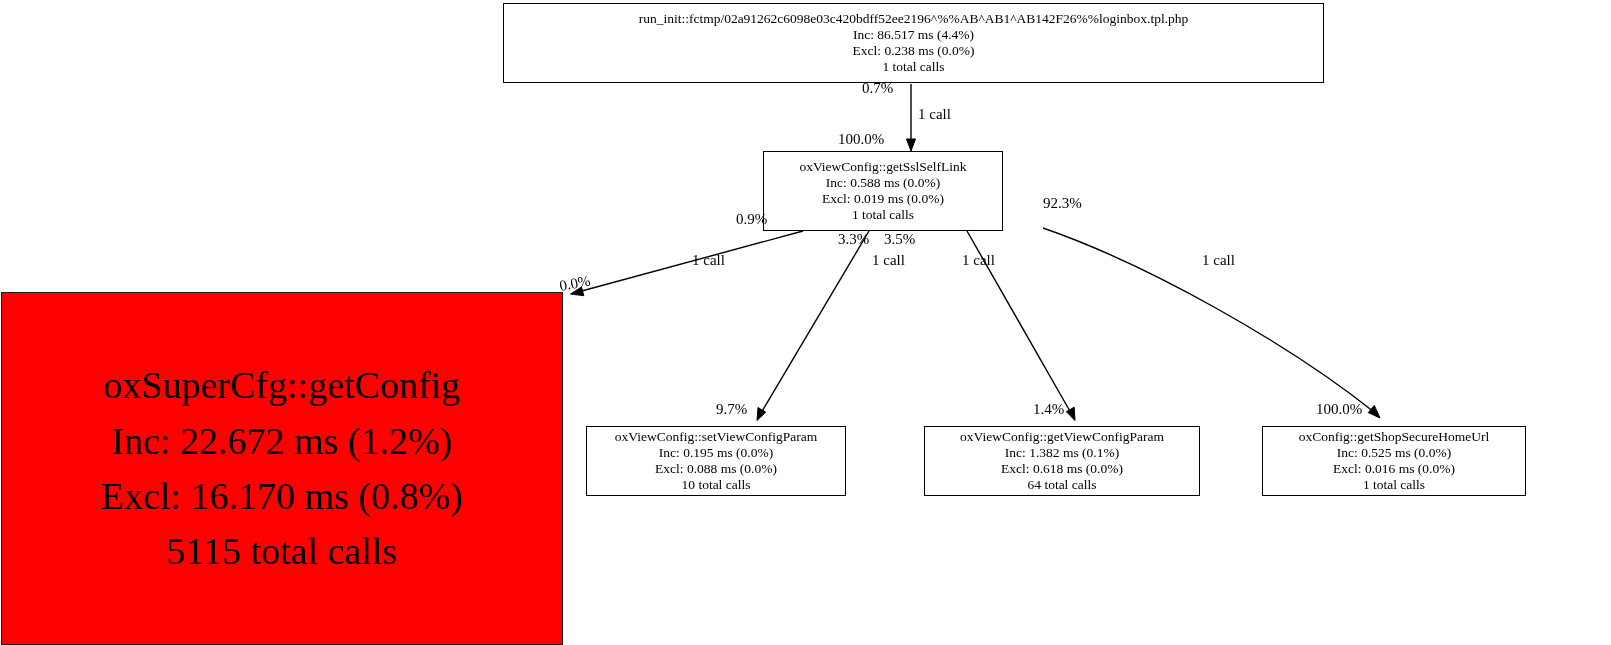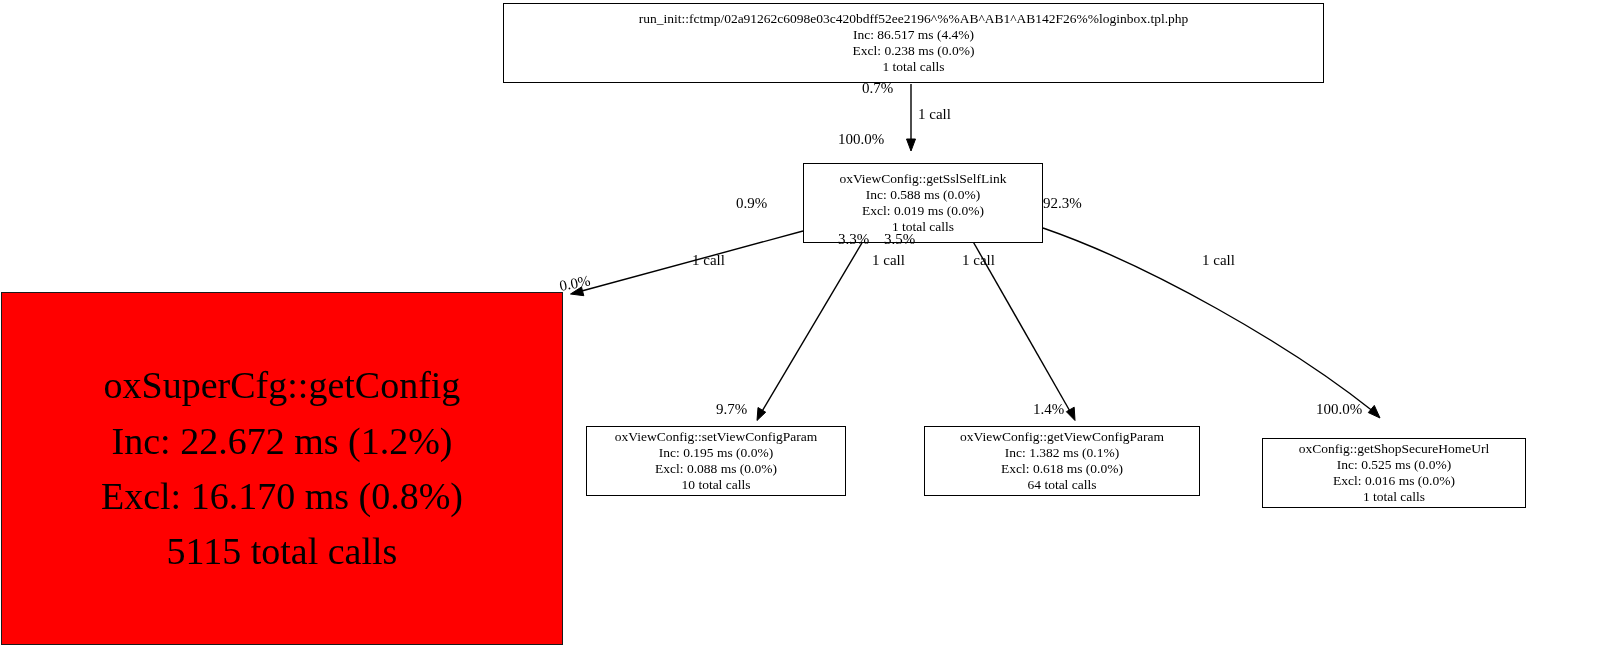--- a/index.html
+++ b/index.html
@@ -93,21 +93,21 @@
     </g>
   </svg>
 
   <div class="node node-root" style="left:503px; top:3px; width:821px; height:80px;">
     <div class="nm">run_init::fctmp/02a91262c6098e03c420bdff52ee2196^%%AB^AB1^AB142F26%%loginbox.tpl.php</div>
     <div>Inc: 86.517 ms (4.4%)</div>
     <div>Excl: 0.238 ms (0.0%)</div>
     <div>1 total calls</div>
   </div>
 
-  <div class="node node-small" style="left:803px; top:151px; width:240px; height:80px;margin-top:12px;">
+  <div class="node node-small" style="left:763px; top:151px; width:240px; height:80px;">
     <div class="nm">oxViewConfig::getSslSelfLink</div>
     <div>Inc: 0.588 ms (0.0%)</div>
     <div>Excl: 0.019 ms (0.0%)</div>
     <div>1 total calls</div>
   </div>
 
   <div class="node node-red" style="left:1px; top:292px; width:562px; height:353px;gap:9px;">
     <div class="nm">oxSuperCfg::getConfig</div>
     <div>Inc: 22.672 ms (1.2%)</div>
     <div>Excl: 16.170 ms (0.8%)</div>
@@ -121,32 +121,32 @@
     <div>10 total calls</div>
   </div>
 
   <div class="node node-small" style="left:924px; top:426px; width:276px; height:70px;">
     <div class="nm">oxViewConfig::getViewConfigParam</div>
     <div>Inc: 1.382 ms (0.1%)</div>
     <div>Excl: 0.618 ms (0.0%)</div>
     <div>64 total calls</div>
   </div>
 
-  <div class="node node-small" style="left:1262px; top:426px; width:264px; height:70px;margin-top:12px;">
+  <div class="node node-small" style="left:1262px; top:426px; width:264px; height:70px;">
     <div class="nm">oxConfig::getShopSecureHomeUrl</div>
     <div>Inc: 0.525 ms (0.0%)</div>
     <div>Excl: 0.016 ms (0.0%)</div>
     <div>1 total calls</div>
   </div>
 
   <div class="edge-label" style="left:862px; top:81px;">0.7%</div>
   <div class="edge-label" style="left:918px; top:107px;">1 call</div>
   <div class="edge-label" style="left:838px; top:132px;">100.0%</div>
 
-  <div class="edge-label" style="left:736px; top:196px;">0.9%</div>
+  <div class="edge-label" style="left:736px; top:212px;">0.9%</div>
   <div class="edge-label" style="left:692px; top:253px;">1 call</div>
   <div class="edge-label sk" style="left:561px; top:279px;">0.0%</div>
 
   <div class="edge-label" style="left:838px; top:232px;">3.3%</div>
   <div class="edge-label" style="left:872px; top:253px;">1 call</div>
   <div class="edge-label" style="left:716px; top:402px;">9.7%</div>
 
   <div class="edge-label" style="left:884px; top:232px;">3.5%</div>
   <div class="edge-label" style="left:962px; top:253px;">1 call</div>
   <div class="edge-label" style="left:1033px; top:402px;">1.4%</div>

